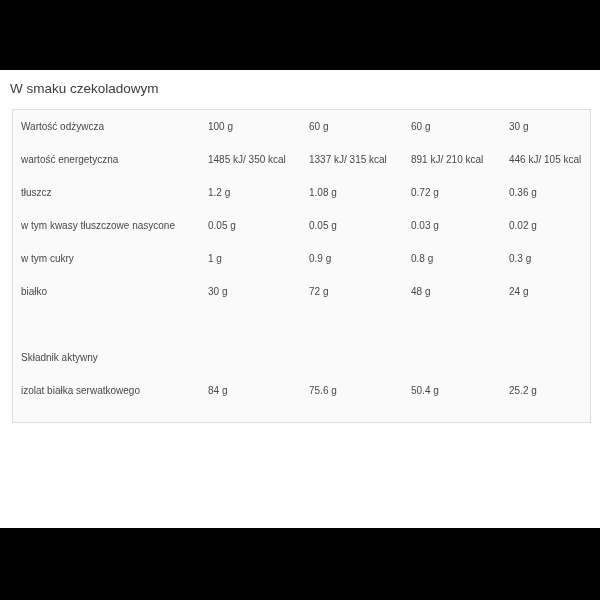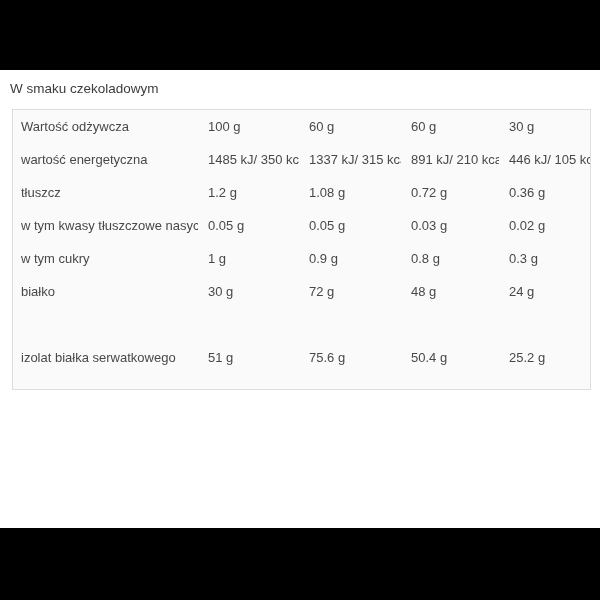--- a/index.html
+++ b/index.html
@@ -37,21 +37,21 @@
   }
   table.nutrition {
     width: 100%;
     border-collapse: collapse;
     table-layout: fixed;
   }
   table.nutrition td {
     height: 33px;
     box-sizing: border-box;
     padding: 10px 4px 10px 10px;
-    font-size: 13px;
+    font-size: 10px;
     line-height: 13px;
     color: #484848;
     vertical-align: middle;
     white-space: nowrap;
     overflow: hidden;
     text-align: left;
   }
   table.nutrition td.label-cell { padding-left: 8px; }
 </style>
 </head>
@@ -116,22 +116,29 @@
             <td>24 g</td>
           </tr>
           <tr>
             <td class="label-cell"></td>
             <td></td>
             <td></td>
             <td></td>
             <td></td>
           </tr>
           <tr>
+            <td class="label-cell">Składnik aktywny</td>
+            <td></td>
+            <td></td>
+            <td></td>
+            <td></td>
+          </tr>
+          <tr>
             <td class="label-cell">izolat białka serwatkowego</td>
-            <td>51 g</td>
+            <td>84 g</td>
             <td>75.6 g</td>
             <td>50.4 g</td>
             <td>25.2 g</td>
           </tr>
         </tbody>
       </table>
     </div>
   </div>
 
   <div class="band band-bottom"></div>

